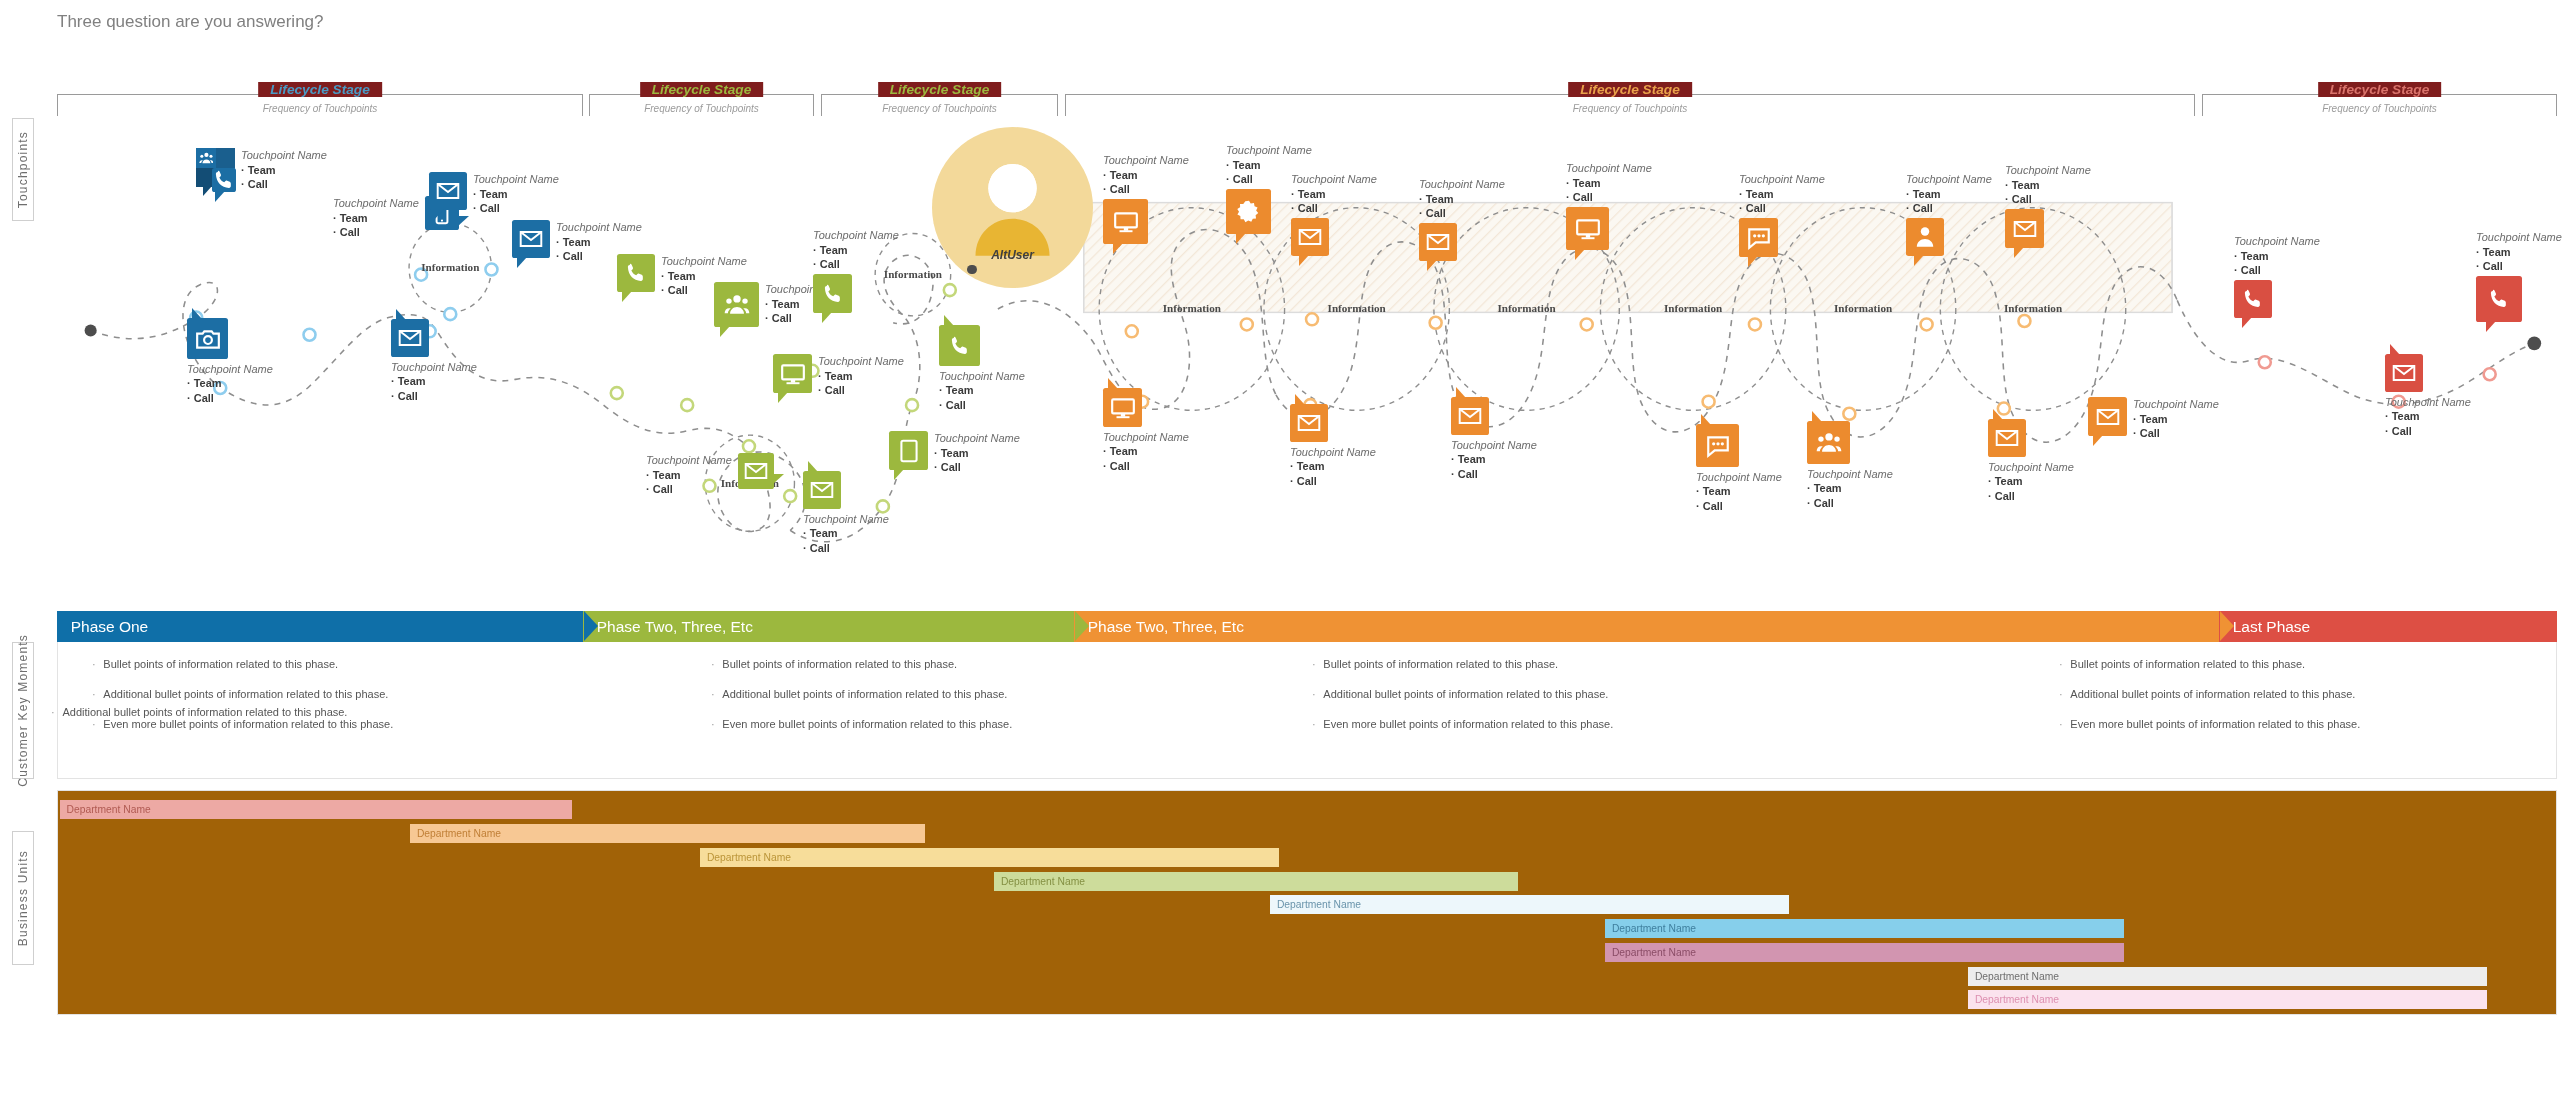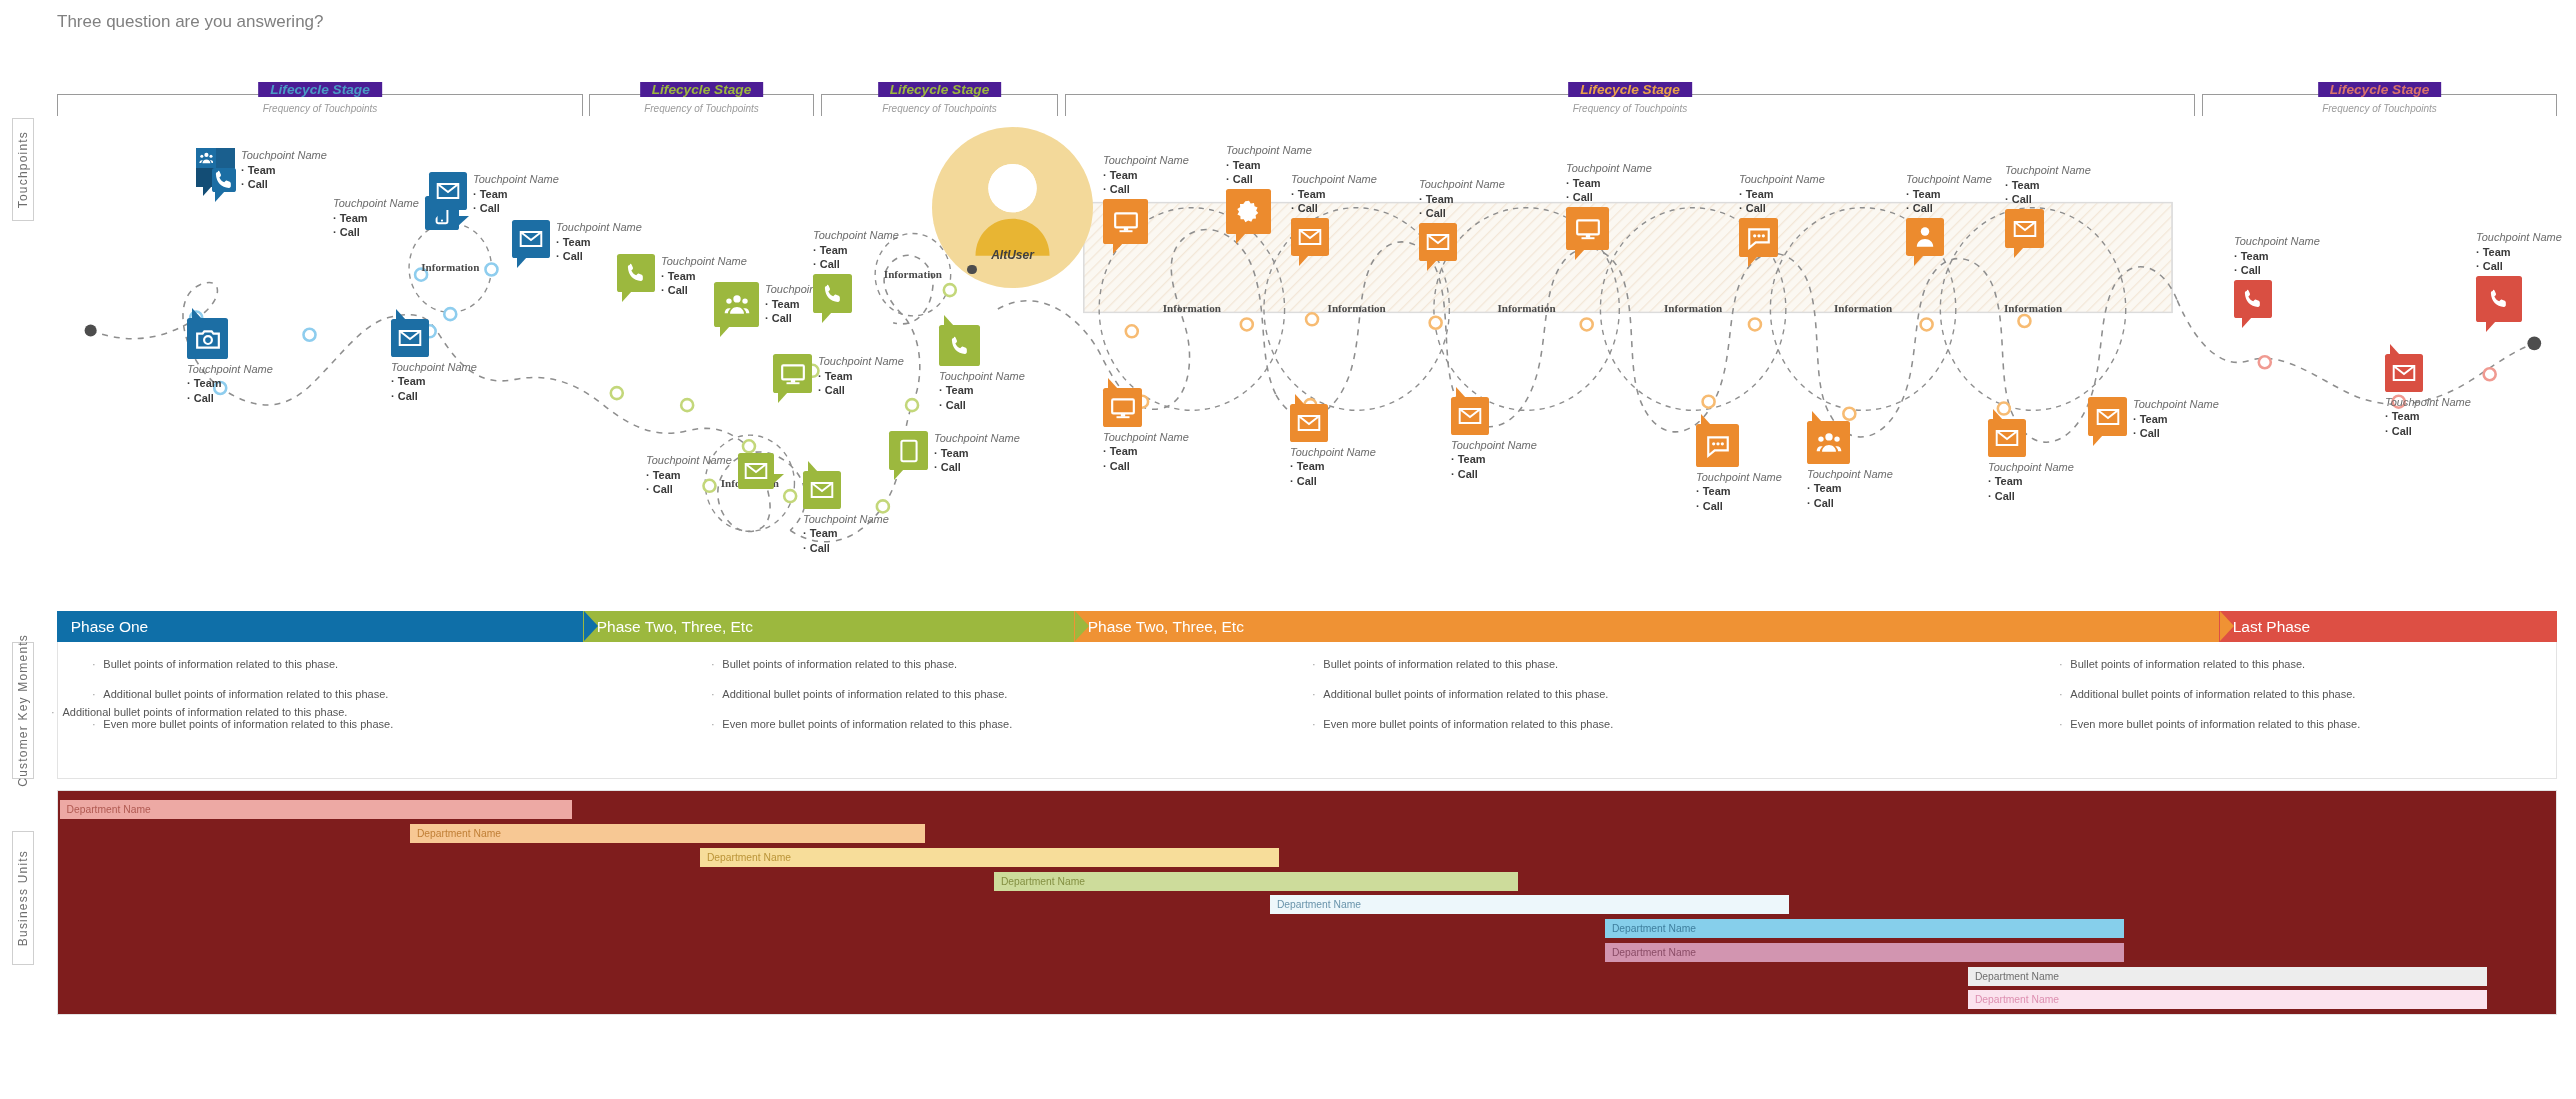--- a/index.html
+++ b/index.html
@@ -29,21 +29,21 @@
   }
 
   
   .stage { position: absolute; top: 82px; height: 38px; }
   .stage-box {
     position: absolute; left: 0; right: 0; top: 12px; height: 22px;
     border: 0.9px solid #9a9a9a; border-bottom: none;
   }
   .stage-label {
     position: absolute; top: 0; left: 50%; transform: translateX(-50%);
-    background: #4c1d95; padding: 0 12px;
+    background: #7f1d1d; padding: 0 12px;
     font-size: 13.7px; font-style: italic; font-weight: 700; white-space: nowrap;
   }
   .stage-freq {
     position: absolute; top: 20.6px; left: 50%; transform: translateX(-50%);
     font-size: 10px; font-style: italic; color: #9b9b9b; white-space: nowrap;
   }
 
   
   #journey { position: absolute; left: 0; top: 103px; width: 2576px; height: 515px; }
 
@@ -97,21 +97,21 @@
   .km-dot { color: #9a9a9a; font-size: 11px; line-height: 1.1; }
   .km-text { font-size: 11px; color: #555; white-space: nowrap; line-height: 1.1; }
   .km-extra {
     position: absolute; left: -6.9px; top: 64px;
     display: flex; gap: 7.7px;
   }
 
   
   #bizunits {
     position: absolute; left: 57px; top: 790px; width: 2500px; height: 225px;
-    background: #7f1d1d; border: 0.9px solid #e3e3e3;
+    background: #a16207; border: 0.9px solid #e3e3e3;
   }
   .dept {
     position: absolute; height: 19px; display: flex; align-items: center;
   }
   .dept-label { font-size: 10.3px; padding-left: 6.9px; white-space: nowrap; }
 </style>
 </head>
 <body>
 
 <div id="root">

